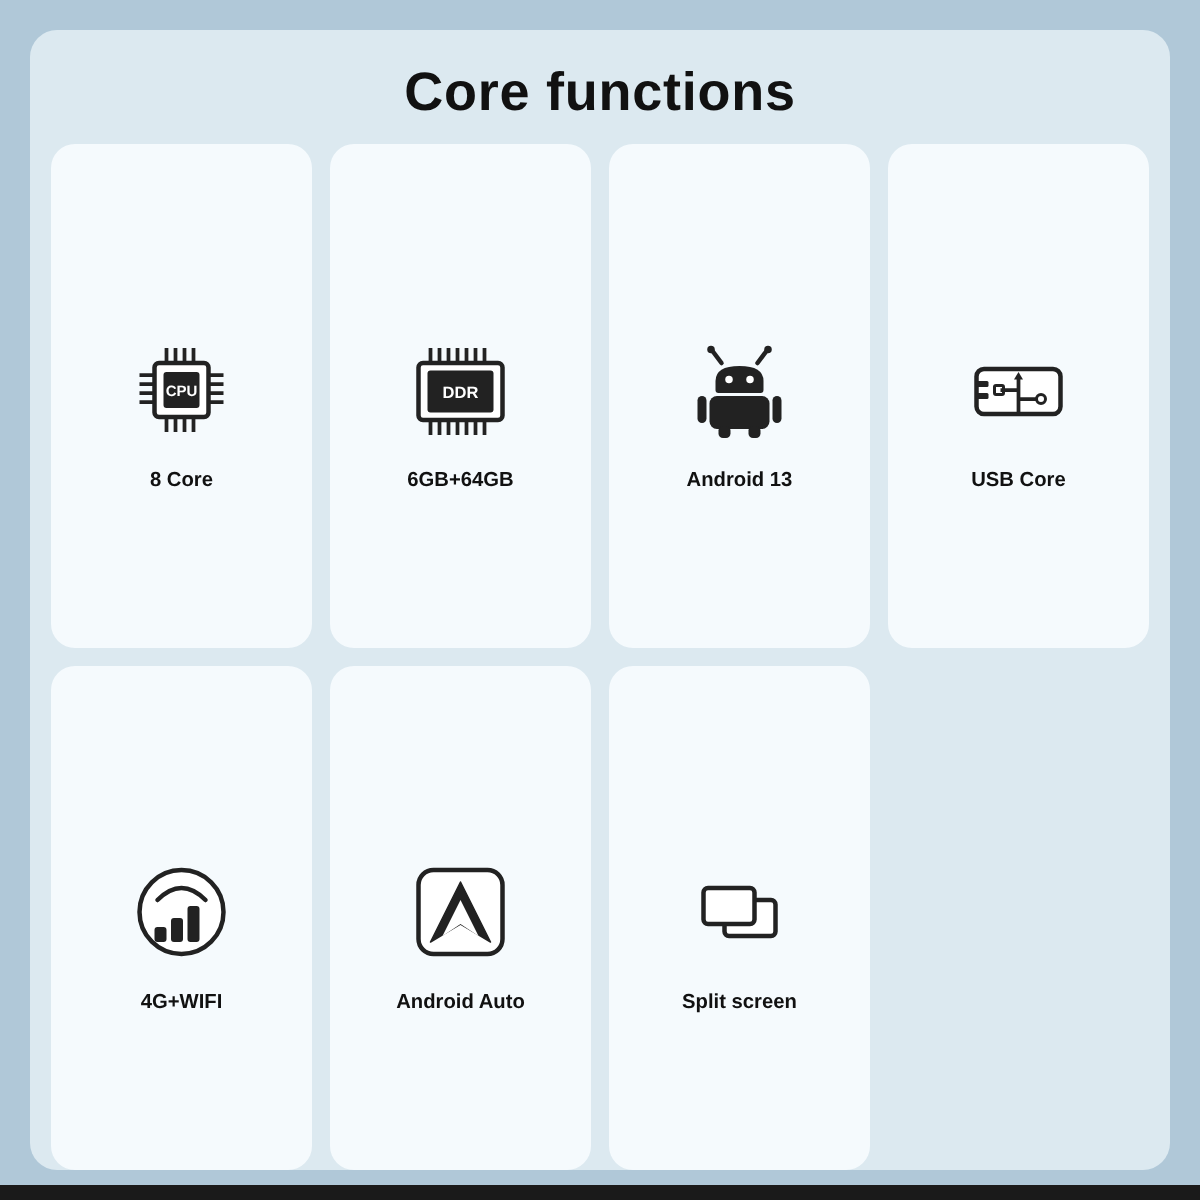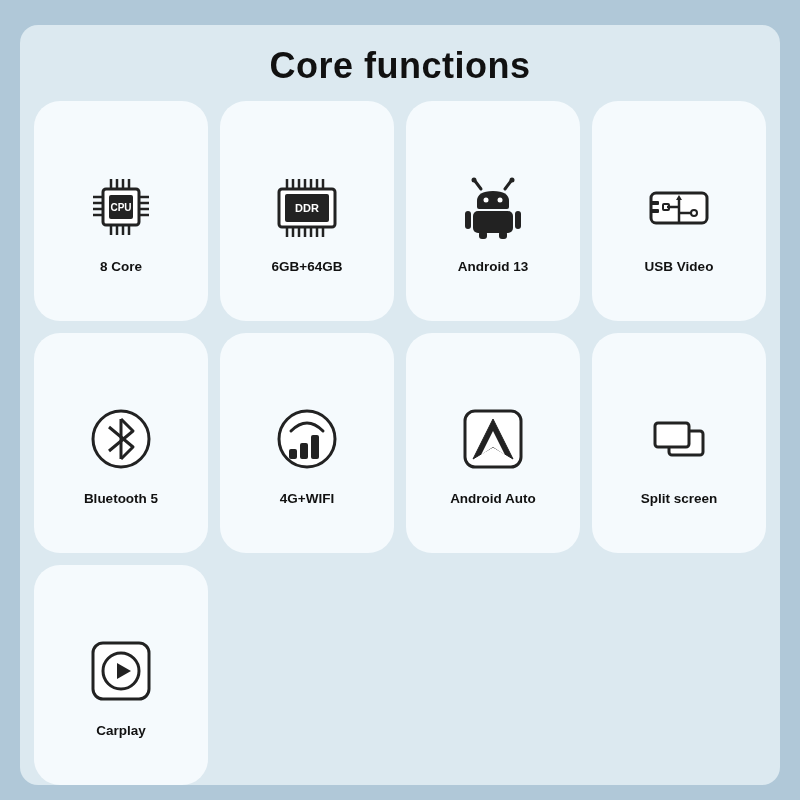--- a/index.html
+++ b/index.html
@@ -34,21 +34,21 @@
     }
     .grid {
       display: grid;
       grid-template-columns: repeat(4, 1fr);
       gap: 12px;
       width: 100%;
       flex: 1;
     }
     .feature-card {
       background: #f5fafd;
-      border-radius: 26px;
+      border-radius: 16px;
       display: flex;
       flex-direction: column;
       align-items: center;
       justify-content: center;
       padding: 28px 6px 10px 6px;
       min-height: 140px;
     }
     .icon-area {
       width: 80px;
       height: 80px;
@@ -75,21 +75,21 @@
       text-align: center;
       font-size: 18px;
       font-weight: 700;
       padding: 13px 0;
       letter-spacing: 0.3px;
       margin-top: auto;
       flex-shrink: 0;
     }
     .wrapper {
       display: flex;
-      flex-direction: row;
+      flex-direction: column;
       align-items: center;
       width: 800px;
       height: 800px;
     }
     .top-part {
       flex: 1;
       display: flex;
       align-items: center;
       justify-content: center;
       padding: 20px 20px 10px 20px;
@@ -203,41 +203,28 @@
 
         <line x1="36" y1="42" x2="48" y2="42" stroke="#222" stroke-width="2.5"></line>
         <circle cx="51" cy="42" r="3" fill="none" stroke="#222" stroke-width="2"></circle>
 
         <path d="M33 29 L36 24 L39 29" fill="#222"></path>
 
         <rect x="8" y="30" width="8" height="4" rx="1" fill="#222"></rect>
         <rect x="8" y="38" width="8" height="4" rx="1" fill="#222"></rect>
       </svg>
             </div>
-            <div class="label">USB Video</div>
+            <div class="label">USB Core</div>
           </div>
           <div class="feature-card">
             <div class="icon-area">
               <svg viewBox="0 0 72 72" fill="none" xmlns="http://www.w3.org/2000/svg">
 
         <circle cx="36" cy="36" r="28" fill="white" stroke="#222" stroke-width="3"></circle>
 
-        <line x1="36" y1="16" x2="36" y2="56" stroke="#222" stroke-width="3"></line>
-        <path d="M24 24 L48 44 L36 56" fill="none" stroke="#222" stroke-width="3" stroke-linejoin="round"></path>
-        <path d="M24 48 L48 28 L36 16" fill="none" stroke="#222" stroke-width="3" stroke-linejoin="round"></path>
-      </svg>
-            </div>
-            <div class="label">Bluetooth 5</div>
-          </div>
-          <div class="feature-card">
-            <div class="icon-area">
-              <svg viewBox="0 0 72 72" fill="none" xmlns="http://www.w3.org/2000/svg">
-
-        <circle cx="36" cy="36" r="28" fill="white" stroke="#222" stroke-width="3"></circle>
-
         <rect x="18" y="46" width="8" height="10" rx="2" fill="#222"></rect>
 
         <rect x="29" y="40" width="8" height="16" rx="2" fill="#222"></rect>
 
         <rect x="40" y="32" width="8" height="24" rx="2" fill="#222"></rect>
 
         <path d="M20 28 Q36 12 52 28" stroke="#222" stroke-width="3" fill="none" stroke-linecap="round"></path>
       </svg>
             </div>
             <div class="label">4G+WIFI</div>
@@ -258,31 +245,18 @@
           <div class="feature-card">
             <div class="icon-area">
               <svg viewBox="0 0 72 72" fill="none" xmlns="http://www.w3.org/2000/svg">
 
         <rect x="26" y="28" width="34" height="24" rx="3" fill="white" stroke="#222" stroke-width="3"></rect>
 
         <rect x="12" y="20" width="34" height="24" rx="3" fill="white" stroke="#222" stroke-width="3"></rect>
       </svg>
             </div>
             <div class="label">Split screen</div>
-          </div>
-          <div class="feature-card">
-            <div class="icon-area">
-              <svg viewBox="0 0 72 72" fill="none" xmlns="http://www.w3.org/2000/svg">
-
-        <rect x="8" y="8" width="56" height="56" rx="10" fill="white" stroke="#222" stroke-width="3"></rect>
-
-        <circle cx="36" cy="36" r="18" fill="none" stroke="#222" stroke-width="3"></circle>
-
-        <path d="M32 28 L32 44 L46 36 Z" fill="#222"></path>
-      </svg>
-            </div>
-            <div class="label">Carplay</div>
           </div>
         </div>
     </div>
   </div>
   <div class="bottom-bar">The product is easy to install, plug and play.</div>
 </div>
 
 </body></html>

